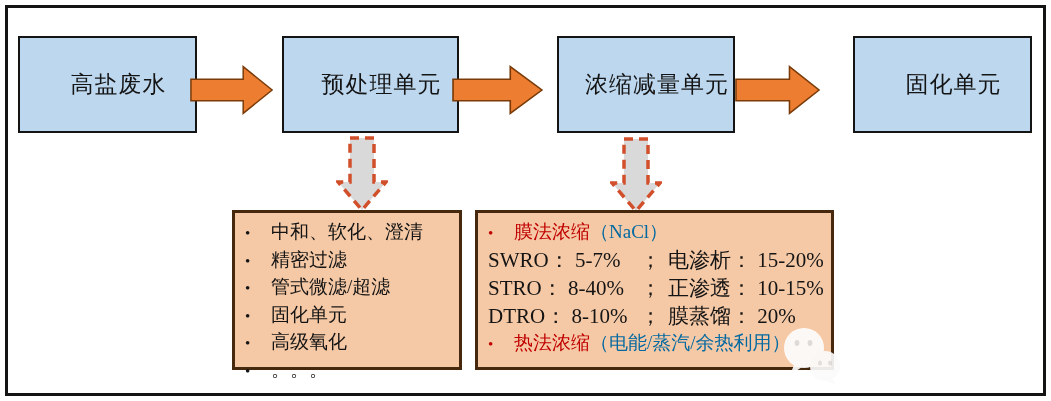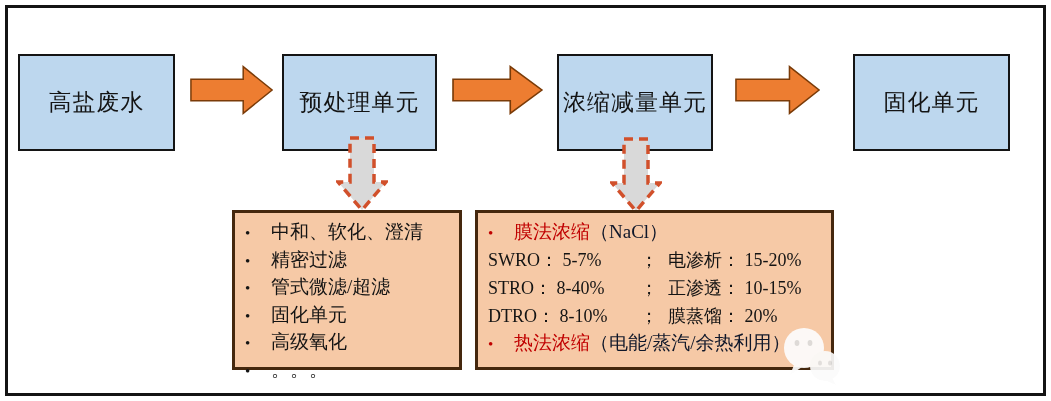--- a/index.html
+++ b/index.html
@@ -4,43 +4,43 @@
 <style>
   :root{
     --node-fill:#bdd7ee; --node-border:#141414; --arrow-fill:#ed7d31; --arrow-stroke:#7a3b08;
     --darrow-fill:#d9d9d9; --darrow-stroke:#d1502b; --detail-fill:#f6c9a6; --detail-border:#45280e;
     --red:#c00000; --ink:#141414; --bg:#ffffff;
   }
   html,body{margin:0;padding:0;background:#fff;}
   .canvas{position:relative;width:1051px;height:401px;background:var(--bg);overflow:hidden;
           font-family:"Liberation Serif","DejaVu Serif",serif;color:var(--ink);}
   .frame{position:absolute;left:5px;top:5px;width:1035px;height:385px;border:3px solid var(--node-border);}
-  .node{position:absolute;top:54px;height:93px;background:var(--node-fill);border:2px solid var(--node-border);
-        display:flex;align-items:center;justify-content:center;font-size:23px;letter-spacing:1px;}
+  .node{position:absolute;top:36px;height:93px;background:var(--node-fill);border:2px solid var(--node-border);
+        display:flex;align-items:center;justify-content:center;font-size:23px;letter-spacing:1px;padding-left:22px;}
   .n1{left:18px;width:153px;}
   .n2{left:282px;width:151px;}
   .n3{left:557px;width:152px;text-align:center;}
   .n4{left:853px;width:153px;}
   .harrow{position:absolute;top:63px;height:54px;}
   .a1{left:190px;width:84px;}
   .a2{left:452px;width:92px;}
   .a3{left:735px;width:86px;}
   .darrow{position:absolute;width:52px;height:77px;}
   .d1{left:336px;top:136px;}
   .d2{left:610px;top:137px;}
   .detail{position:absolute;top:210px;height:160px;background:var(--detail-fill);
           border:3px solid var(--detail-border);box-sizing:border-box;padding:6px 8px 4px 10px;}
   .db1{left:232px;width:230px;}
   .db2{left:475px;width:359px;}
   .li{display:flex;align-items:baseline;font-size:19px;line-height:25px;white-space:nowrap;}
   .db1 .li{line-height:25.5px;}
   .blt{width:26px;flex:0 0 26px;font-size:15px;line-height:inherit;}
   .red{color:var(--red);}
-  .dark{color:#0f172a;}
-  .srow{display:flex;align-items:center;font-size:18px;line-height:28px;white-space:nowrap;}
+  .dark{color:#0369a1;}
+  .srow{display:flex;align-items:center;font-size:21px;line-height:28px;white-space:nowrap;}
   .scol1{width:152px;flex:0 0 152px;}
   .ssep{width:28px;flex:0 0 28px;}
   .wm{position:absolute;left:780px;top:325px;width:66px;height:62px;opacity:.92;}
 </style>
 </head>
 <body>
 
 <div class="canvas">
   <div class="frame"></div>
 

